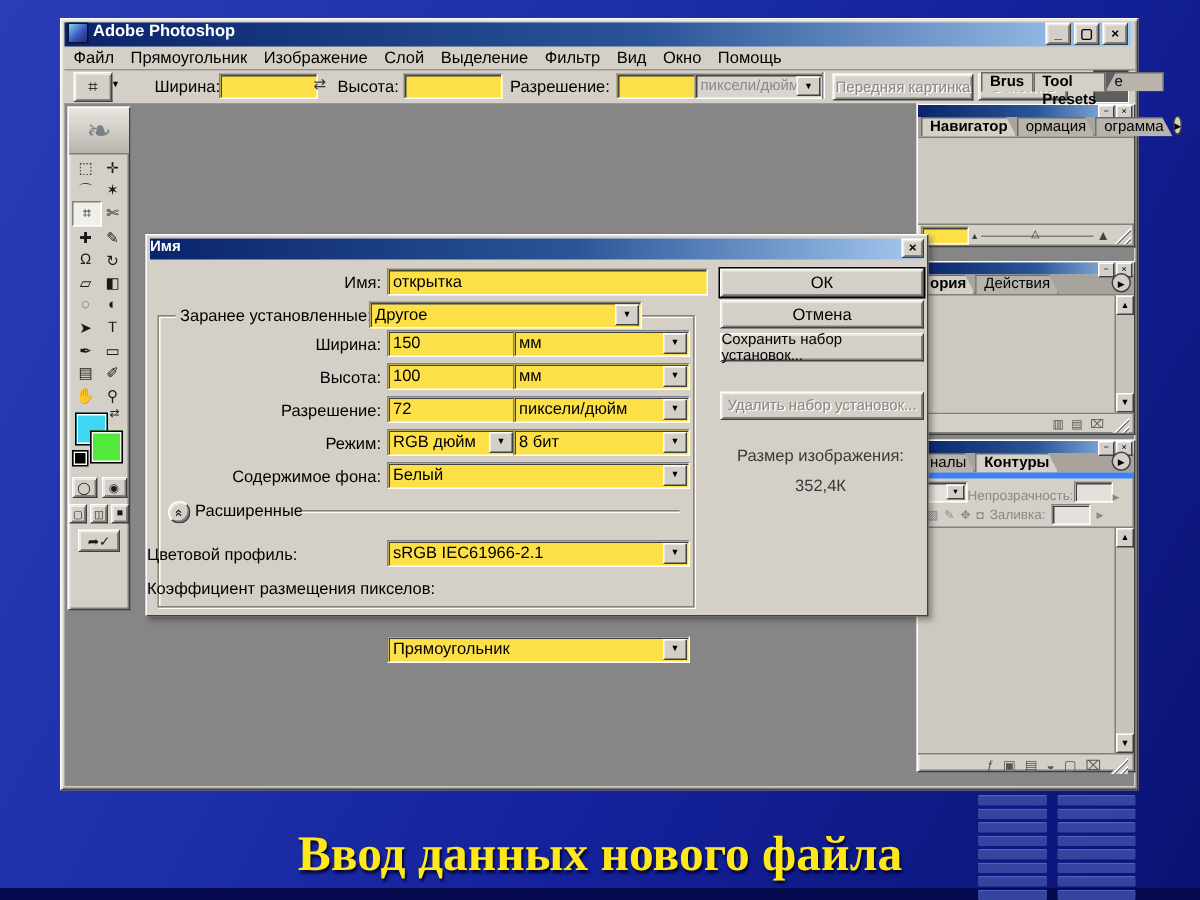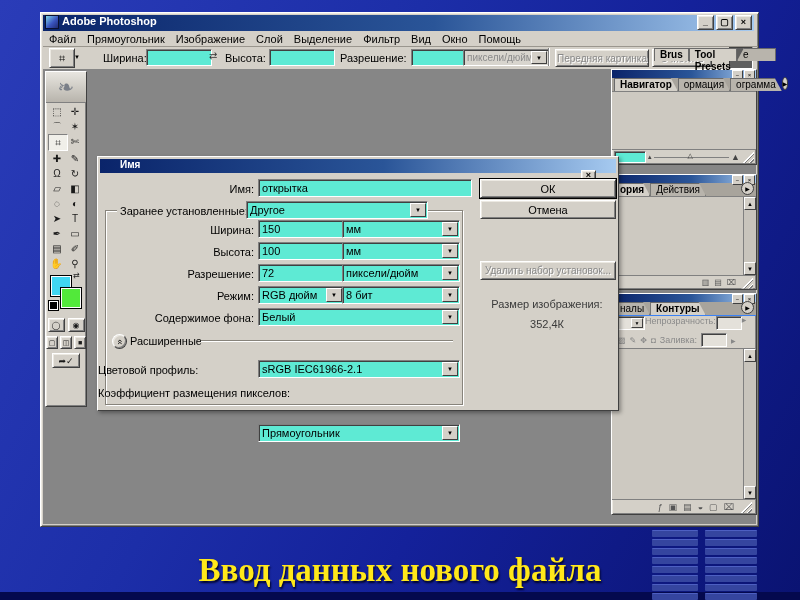--- a/index.html
+++ b/index.html
@@ -3,21 +3,21 @@
 <meta charset="utf-8">
 <style>
   html,body{margin:0;padding:0;background:#000;}
   .slide{position:relative;width:800px;height:600px;overflow:hidden;
     background:linear-gradient(118deg,#2a3cb8 0%,#1c2ea8 38%,#14219a 62%,#0a1372 100%);
     font-family:"Liberation Sans",sans-serif;}
   .abs{position:absolute;}
   .lbl{font-size:11px;color:#000;white-space:nowrap;line-height:14px;}
   .r{background:#d4d0c8;border:1px solid;border-color:#ffffff #404040 #404040 #ffffff;
      box-shadow:inset 1px 1px 0 #ece9e2, inset -1px -1px 0 #808080;}
-  .s{background:#5eead4;border:1px solid;border-color:#808080 #ffffff #ffffff #808080;
+  .s{background:#fde047;border:1px solid;border-color:#808080 #ffffff #ffffff #808080;
      box-shadow:inset 1px 1px 0 #404040;}
   .btn{display:flex;align-items:center;justify-content:center;font-size:11px;color:#000;cursor:default;}
   .btn.dis{color:#888;text-shadow:1px 1px 0 #fff;}
   .btn.def{outline:1px solid #000;}
   .inp{font-size:11px;padding:0 3px;display:flex;align-items:center;color:#000;overflow:hidden;white-space:nowrap;}
   .dd .da{position:absolute;right:1px;top:1px;bottom:1px;width:14px;display:flex;align-items:center;justify-content:center;
      font-size:6px;color:#000;background:#d4d0c8;border:1px solid;border-color:#fff #404040 #404040 #fff;}
   .tb{background:linear-gradient(90deg,#0a246a 0%,#2a5598 55%,#a6caf0 100%);display:flex;align-items:flex-start;}
   .wbtn{width:15px;height:13px;display:flex;align-items:center;justify-content:center;font-size:9px;line-height:9px;font-weight:bold;color:#000;}
   .tool{width:18px;height:15px;display:flex;align-items:center;justify-content:center;font-size:10px;color:#1a1a1a;}
@@ -225,21 +225,21 @@
     <div class="abs r" style="left:570px;top:280px;width:144px;height:220px;z-index:2;">
       <div class="tb" style="height:8px;justify-content:flex-end;gap:1px;padding-right:1px;">
         <div class="mini">−</div>
         <div class="mini">×</div>
       </div>
       <div style="display:flex;align-items:flex-end;height:13px;background:#a8a49c;padding-left:2px;">
         <div class="ptab">налы</div>
         <div class="ptab on">Контуры</div>
         <div class="pmenu" style="margin-left:auto;margin-right:2px;margin-bottom:1px;">▶</div>
       </div>
-      <div style="height:16px;display:flex;align-items:flex-start;gap:0;padding:0 3px;border-top:1px solid #3b82f6;">
+      <div style="height:16px;display:flex;align-items:flex-end;gap:0;padding:0 3px;border-top:4px solid #3b82f6;">
         <div class="s dd" style="position:relative;width:28px;height:12px;background:#e4e1da;">
           <span class="da" style="width:10px;font-size:5px;">▼</span>
         </div>
         <span style="font-size:9px;color:#8a8a8a;white-space:nowrap;">Непрозрачность:</span>
         <div class="s" style="width:24px;height:12px;background:#e4e1da;"></div>
         <span class="glyph" style="font-size:6px;color:#888;">▶</span>
       </div>
       <div style="height:16px;display:flex;align-items:center;gap:4px;padding:0 6px;">
         <span class="glyph" style="font-size:8px;color:#888;">▨</span>
         <span class="glyph" style="font-size:8px;color:#888;">✎</span>
@@ -260,21 +260,21 @@
         <span class="glyph" style="font-size:9px;color:#555;">▣</span>
         <span class="glyph" style="font-size:9px;color:#555;">▤</span>
         <span class="glyph" style="font-size:9px;color:#555;">◒</span>
         <span class="glyph" style="font-size:9px;color:#555;">▢</span>
         <span class="glyph" style="font-size:9px;color:#555;">⌧</span>
         <div class="grip"></div>
       </div>
     </div>
 
     <div class="abs" style="left:56px;top:143px;width:520px;height:253px;background:#d4d0c8;border:1px solid;border-color:#fff #404040 #404040 #fff;box-shadow:2px 2px 4px rgba(0,0,0,.35);z-index:5;">
-      <div class="tb" style="position:absolute;left:2px;top:2px;right:2px;height:14px;padding:0 20px;flex-direction:column;">
+      <div class="tb" style="position:absolute;left:2px;top:2px;right:2px;height:14px;padding:0 0;">
         <span style="color:#fff;font-weight:bold;font-size:10px;">Имя</span>
         <div class="wbtn r" style="margin-left:auto;width:13px;height:11px;">×</div>
       </div>
 
       <span class="abs lbl" style="left:0px;top:25px;width:156px;text-align:right;">Имя:</span>
       <div class="abs s inp" style="left:160px;top:22px;width:206px;height:16px;">
           <span>открытка</span>
         </div>
 
       <div class="abs gbox" style="left:7px;top:53px;width:356px;height:193px;"></div>
@@ -341,20 +341,21 @@
       </div>
 
       <span class="abs lbl" style="left:0px;top:229px;width:156px;text-align:right;">Коэффициент размещения пикселов:</span>
       <div class="abs s dd inp" style="left:160px;top:226px;width:194px;height:16px;margin-top:41px;">
         <span>Прямоугольник</span>
         <span class="da">▼</span>
       </div>
 
       <div class="abs r btn" style="left:382px;top:43px;width:134px;height:17px;">Отмена</div>
       <div class="abs r btn def" style="left:382px;top:22px;width:134px;height:17px;">ОК</div>
+      <div class="abs r btn" style="left:382px;top:65px;width:134px;height:17px;font-size:10px;">Сохранить набор установок...</div>
       <div class="abs r btn dis" style="left:382px;top:104px;width:134px;height:17px;font-size:10px;">Удалить набор установок...</div>
 
       <span class="abs" style="left:382px;top:141px;width:134px;text-align:center;font-size:11px;color:#3a3a3a;">Размер изображения:</span>
       <span class="abs" style="left:382px;top:161px;width:134px;text-align:center;font-size:11px;color:#3a3a3a;">352,4К</span>
     </div>
 
   </div>
 
 </div>
 

